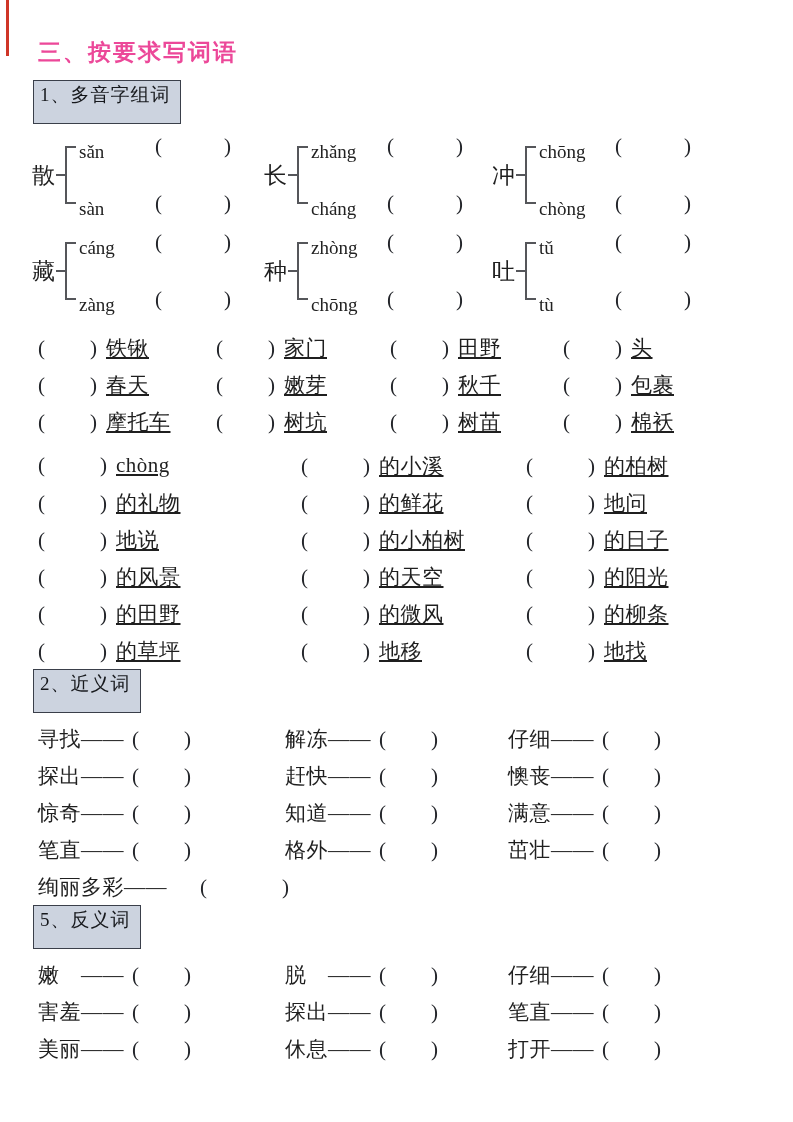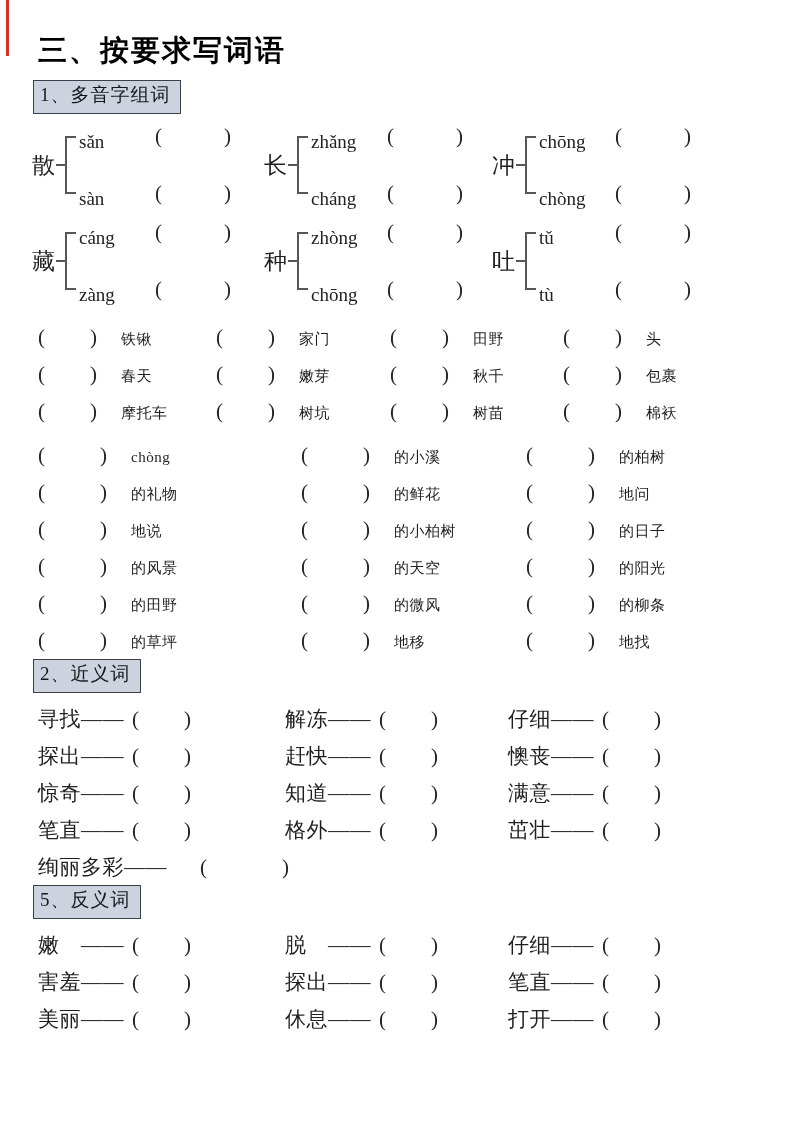--- a/index.html
+++ b/index.html
@@ -9,28 +9,28 @@
     background:#ffffff;
     font-family:"Liberation Serif","DejaVu Serif",serif;
     color:#1f1f1f;
     overflow:hidden;
     box-sizing:border-box;
     padding:34px 28px 0 30px;
   }
   .red-mark{position:absolute;left:6px;top:0;width:3px;height:56px;background:#cf3527;}
   .doc-title{
     margin:2px 0 10px 8px;
-    font-size:29px;line-height:34px;font-weight:bold;
-    color:#000000;letter-spacing:2px;
-    font-family:Liberation Mono, monospace;
+    font-size:23px;line-height:34px;font-weight:bold;
+    color:#ec4899;letter-spacing:2px;
+    font-family:Liberation Serif, serif;
   }
   .sec-header{
     display:inline-block;
     margin-left:3px;
-    padding:2px 9px 7px 6px;
+    padding:2px 9px 17px 6px;
     font-size:19px;line-height:23px;
     background:#ccd3df;
     border:1.4px solid #3a3f4a;
     color:#16181c;
     letter-spacing:1px;
   }
   
   .blank{display:inline-flex;align-items:baseline;}
   .po,.pc{font-size:21px;color:#23252a;}
   .g45{display:inline-block;width:45px;}
@@ -48,21 +48,21 @@
   .mg-br::after{bottom:0;}
   .mg-rows{display:flex;flex-direction:column;justify-content:space-between;height:84px;padding-left:3px;}
   .mg-row{display:flex;align-items:center;height:27px;}
   .pinyin{display:inline-block;width:76px;font-size:19px;color:#222;margin-top:10px;}
   
   .row{display:grid;align-items:center;height:37px;margin-left:8px;}
   .r4{grid-template-columns:178px 174px 173px 1fr;}
   .r3a{grid-template-columns:263px 225px 1fr;}
   .r3b{grid-template-columns:247px 223px 1fr;}
   .cell{display:flex;align-items:baseline;font-size:21px;}
-  .w{margin-left:24px;font-size:15px;letter-spacing:0.5px;white-space:pre;}
+  .w{margin-left:9px;font-size:21px;letter-spacing:0.5px;white-space:pre;text-decoration:underline;}
   .lbl{font-size:21px;letter-spacing:0.5px;white-space:pre;margin-right:8px;}
   .sp-s1{margin-top:6px;}
   .sp-s2{margin-top:13px;}
   .sp-after-h{margin-top:9px;}
   .sp-s3rows{margin-top:7px;}
 </style>
 </head>
 <body>
 
 <div class="page">

